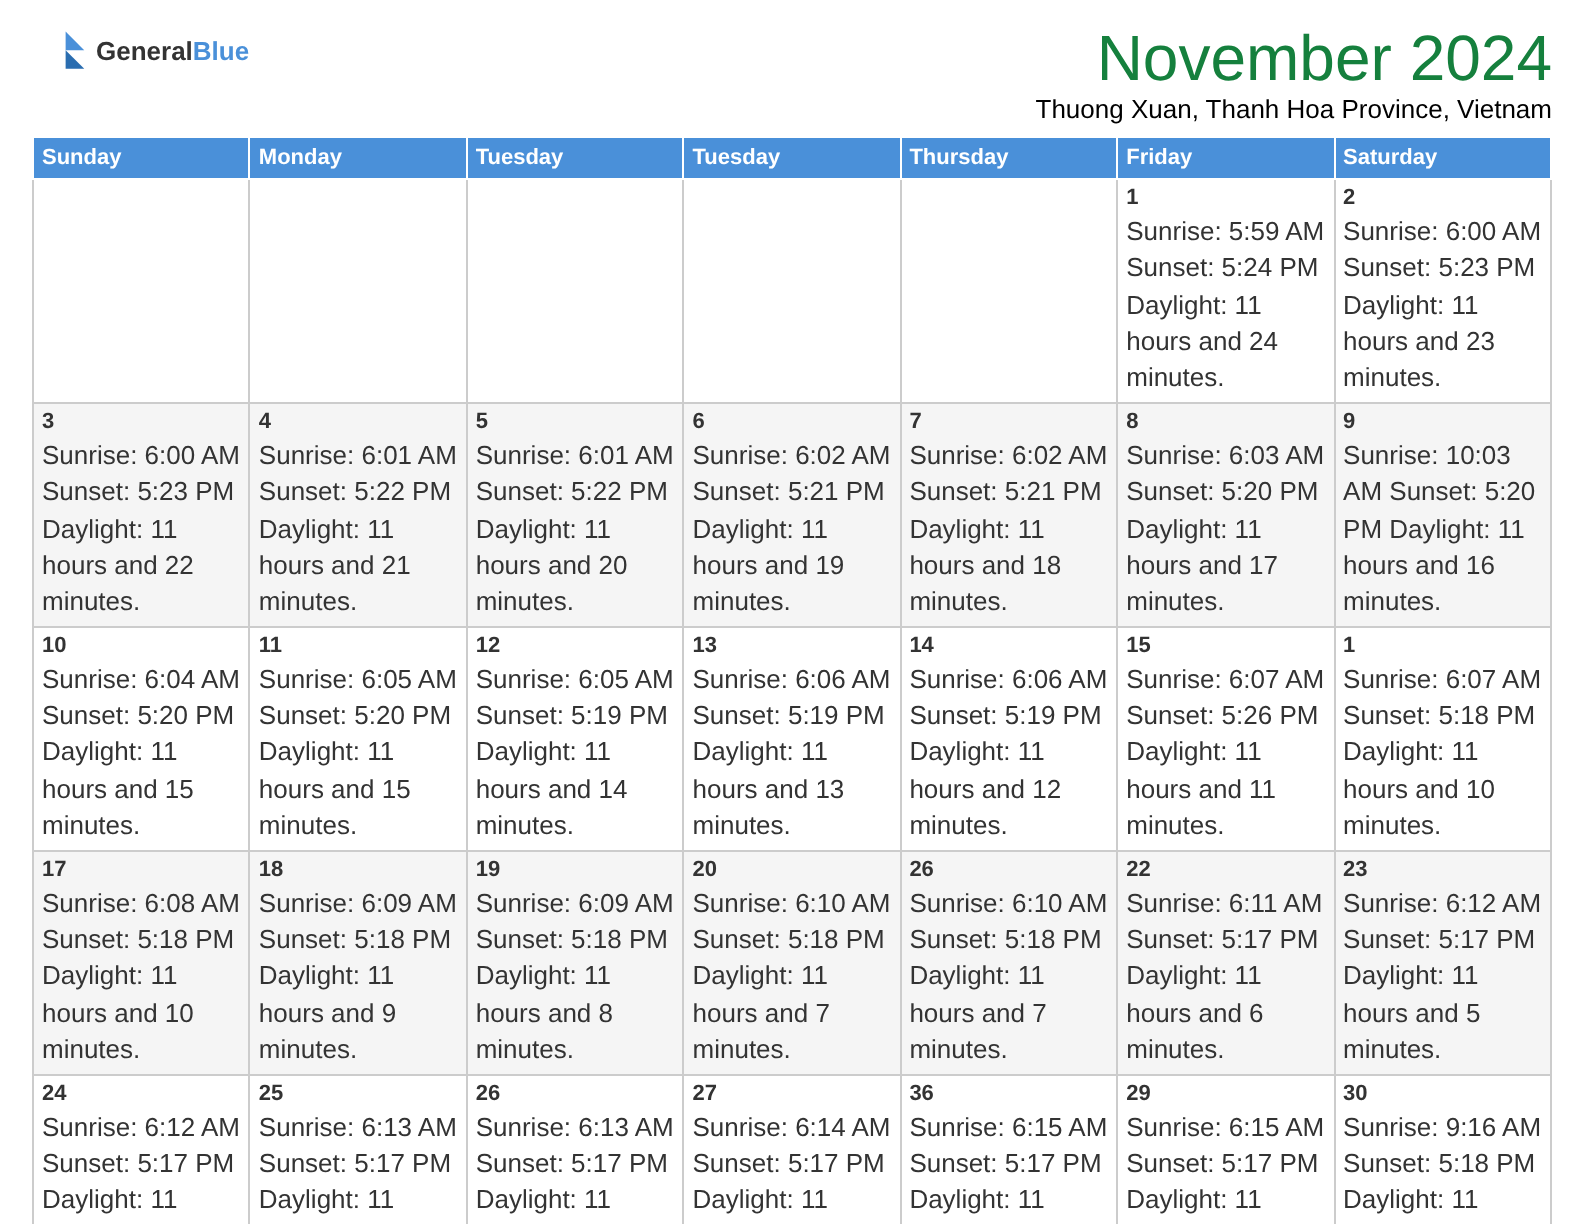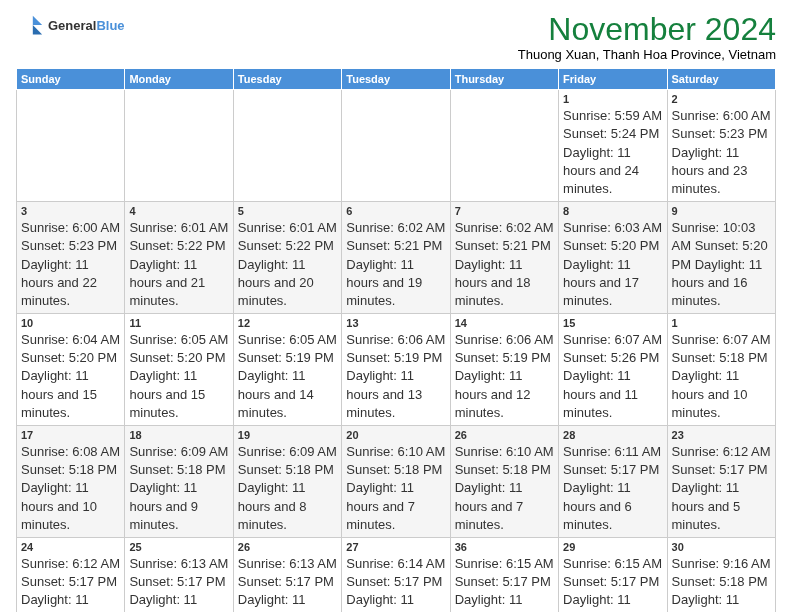--- a/index.html
+++ b/index.html
@@ -260,21 +260,21 @@
 Sunset: 5:18 PM
 Daylight: 11 hours and 7 minutes.</div>
           </td>
           <td>
             <span class="day-number">26</span>
             <div class="day-info">Sunrise: 6:10 AM
 Sunset: 5:18 PM
 Daylight: 11 hours and 7 minutes.</div>
           </td>
           <td>
-            <span class="day-number">28</span>
+            <span class="day-number">22</span>
             <div class="day-info">Sunrise: 6:11 AM
 Sunset: 5:17 PM
 Daylight: 11 hours and 6 minutes.</div>
           </td>
           <td>
             <span class="day-number">23</span>
             <div class="day-info">Sunrise: 6:12 AM
 Sunset: 5:17 PM
 Daylight: 11 hours and 5 minutes.</div>
           </td>

